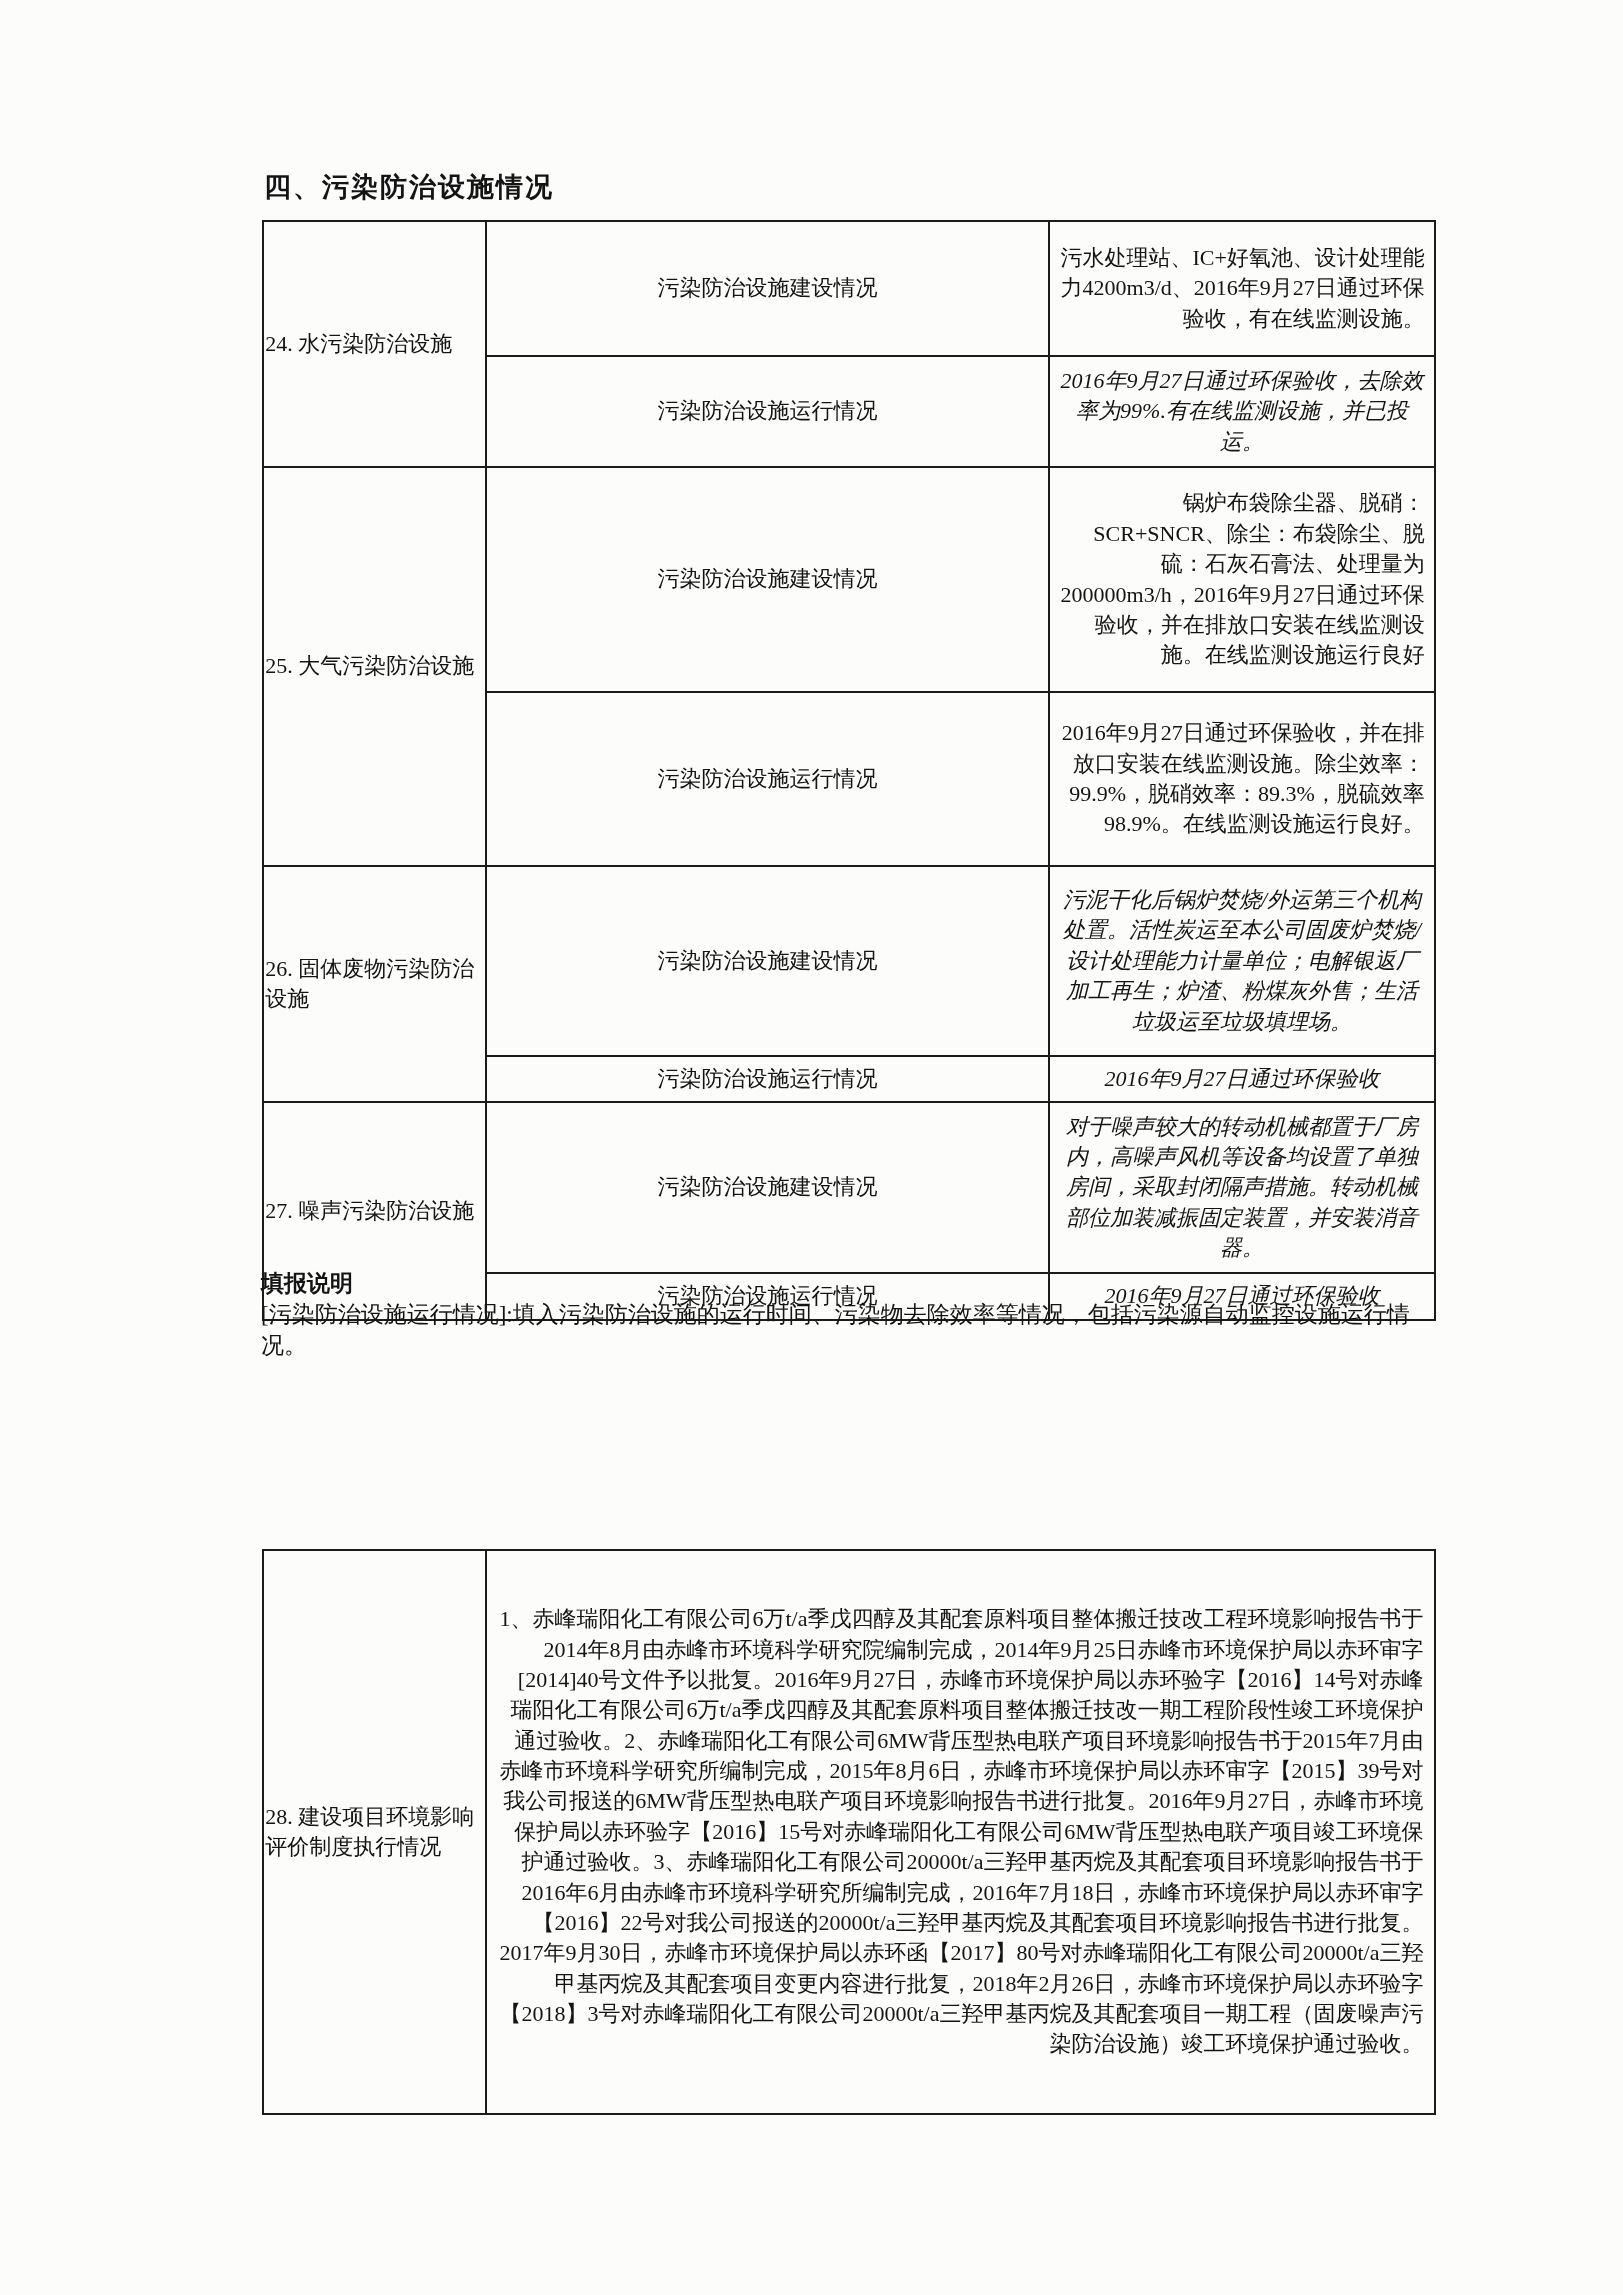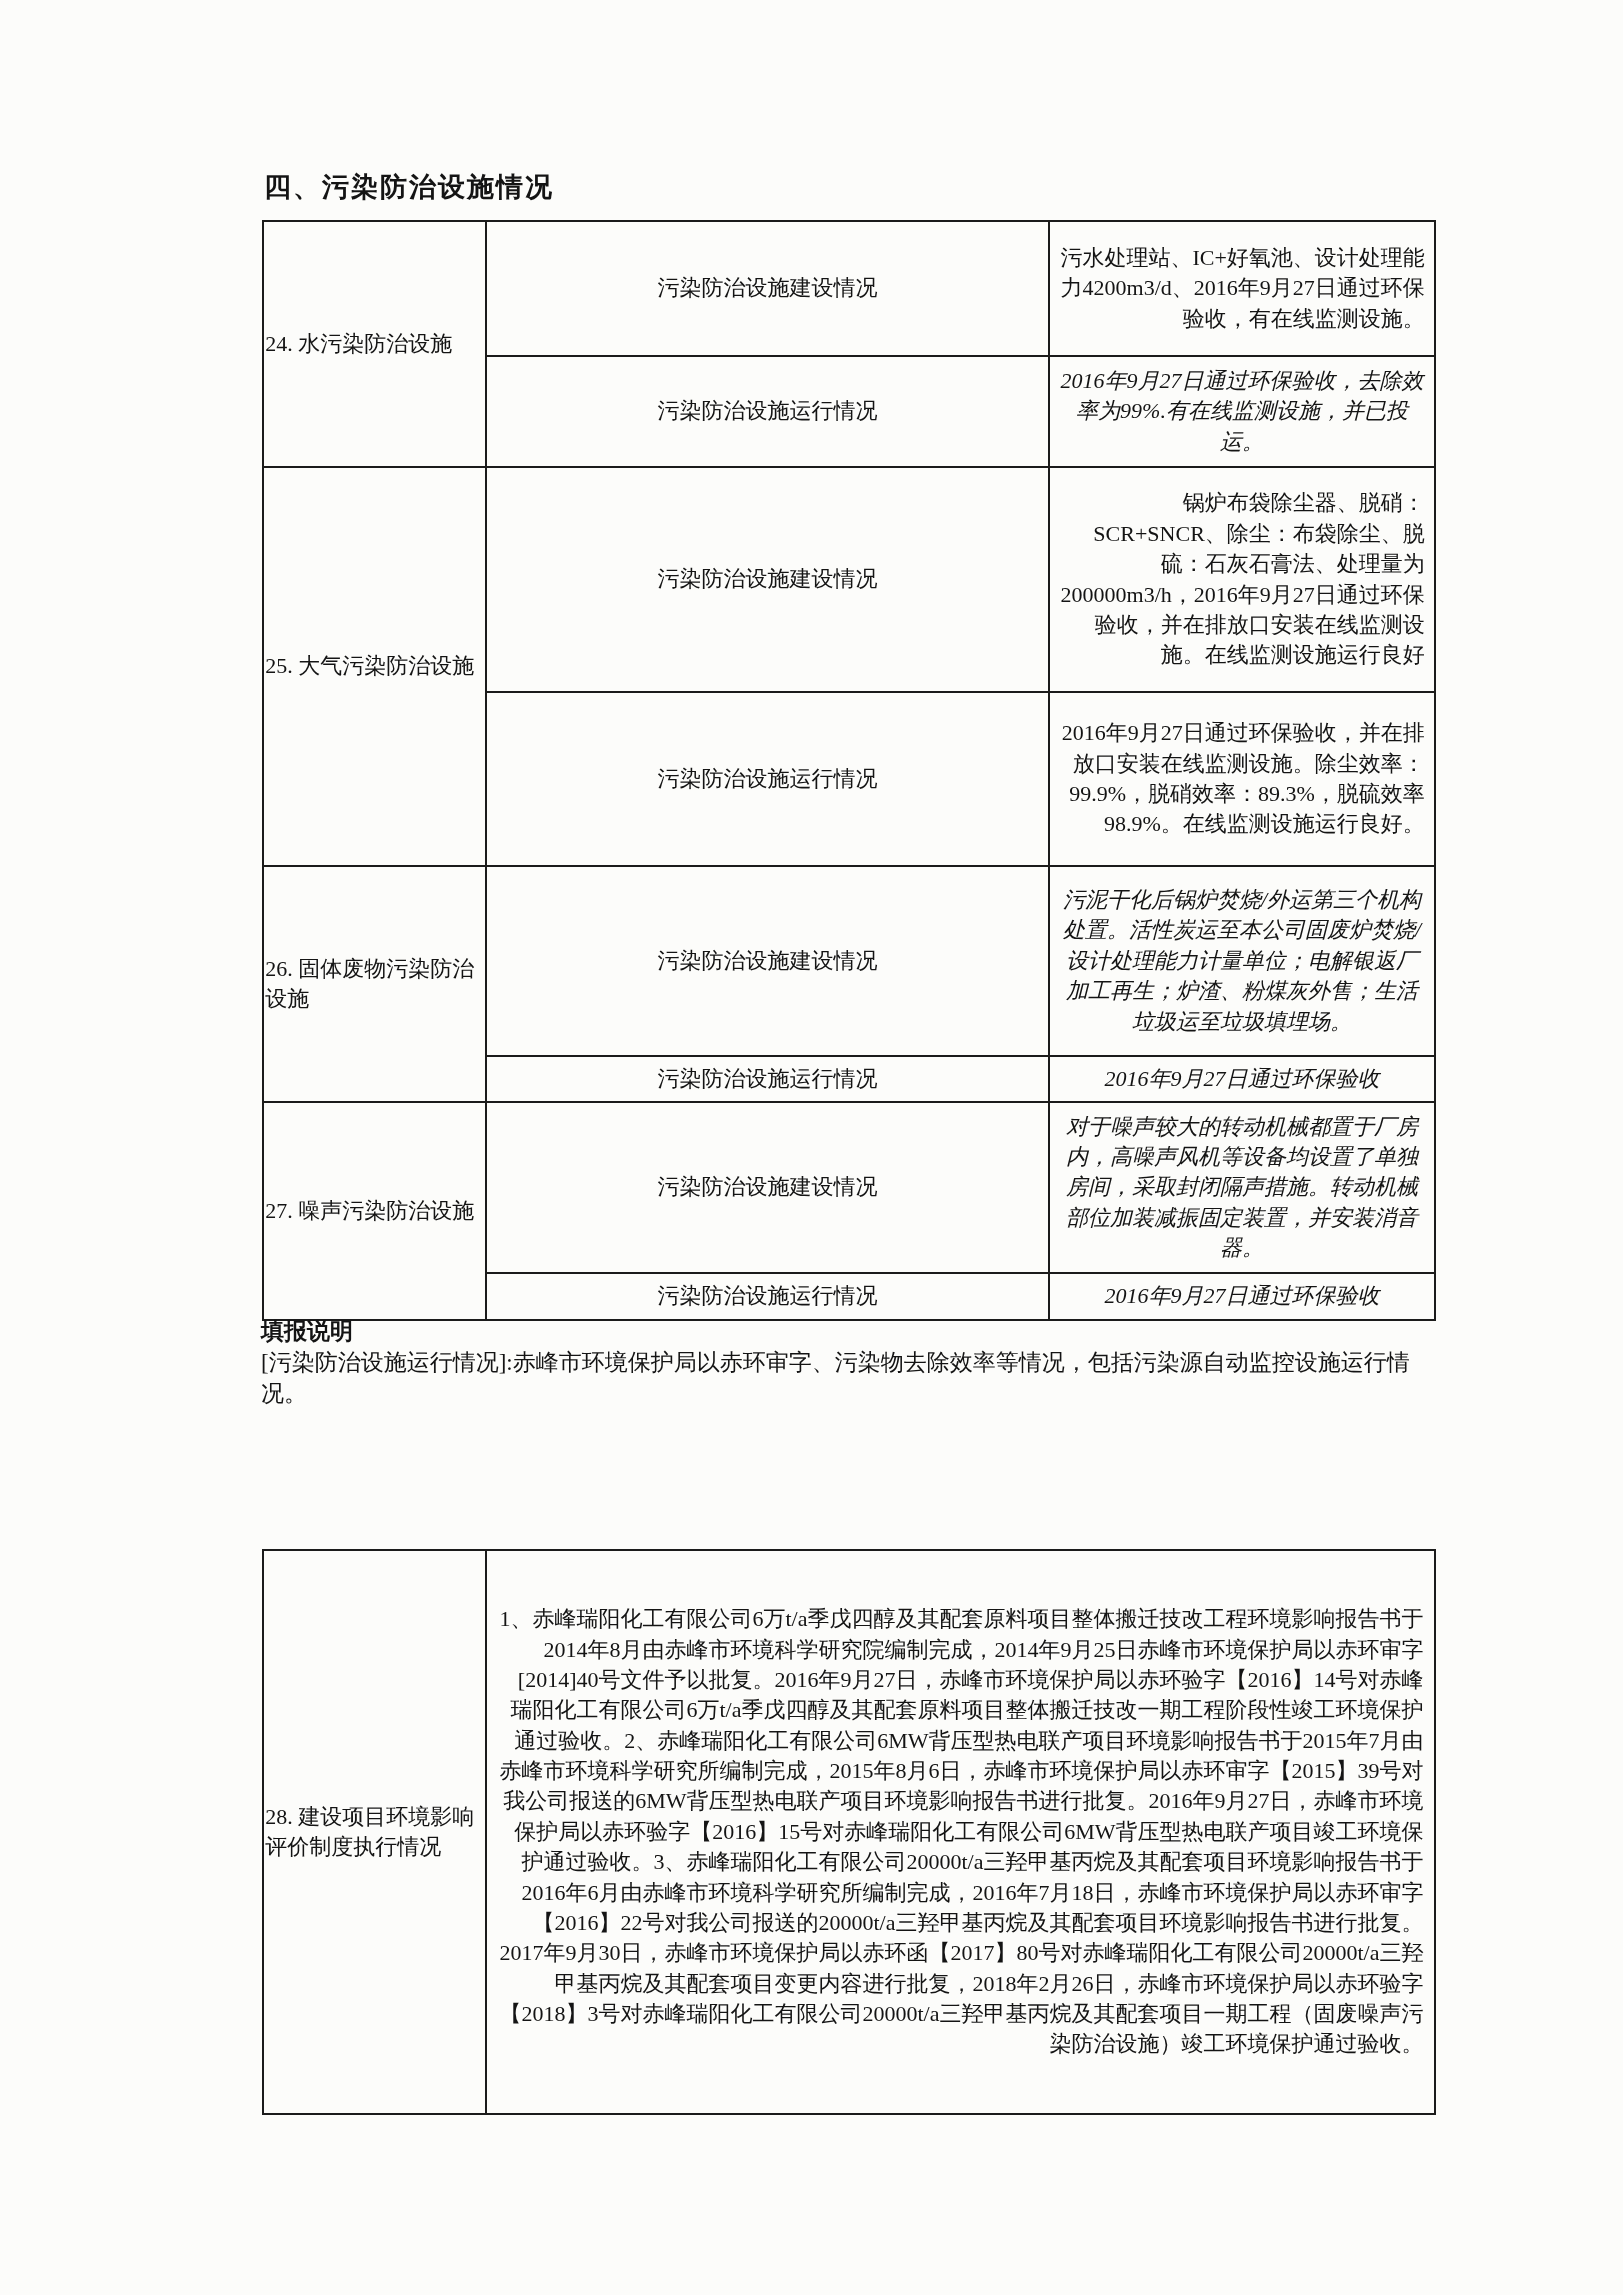--- a/index.html
+++ b/index.html
@@ -58,21 +58,21 @@
   tr.r24b{height:111px;}
   tr.r25a{height:225px;}
   tr.r25b{height:174px;}
   tr.r26a{height:190px;}
   tr.r26b{height:46px;}
   tr.r27a{height:171px;}
   tr.r27b{height:47px;}
   .notes{
     position:absolute;
     left:261px;
-    top:1316px;
+    top:1268px;
     width:1185px;
     font-size:23px;
     line-height:31px;
   }
   .notes h3{
     margin:0;
     font-size:23px;
     font-weight:bold;
     line-height:31px;
   }
@@ -144,21 +144,21 @@
       </tr>
       <tr class="r27b">
         <td class="sub">污染防治设施运行情况</td>
         <td class="val c">2016年9月27日通过环保验收</td>
       </tr>
     </tbody>
   </table>
 
   <div class="notes">
     <h3>填报说明</h3>
-    <p>[污染防治设施运行情况]:赤峰市环境保护局以赤环审字、污染物去除效率等情况，包括污染源自动监控设施运行情况。</p>
+    <p>[污染防治设施运行情况]:填入污染防治设施的运行时间、污染物去除效率等情况，包括污染源自动监控设施运行情况。</p>
   </div>
 
   <table class="tbl eia">
     <colgroup>
         <col class="c1">
         <col class="c2">
       </colgroup>
     <tbody>
       <tr class="r28">
         <td class="cat">28. 建设项目环境影响评价制度执行情况</td>

